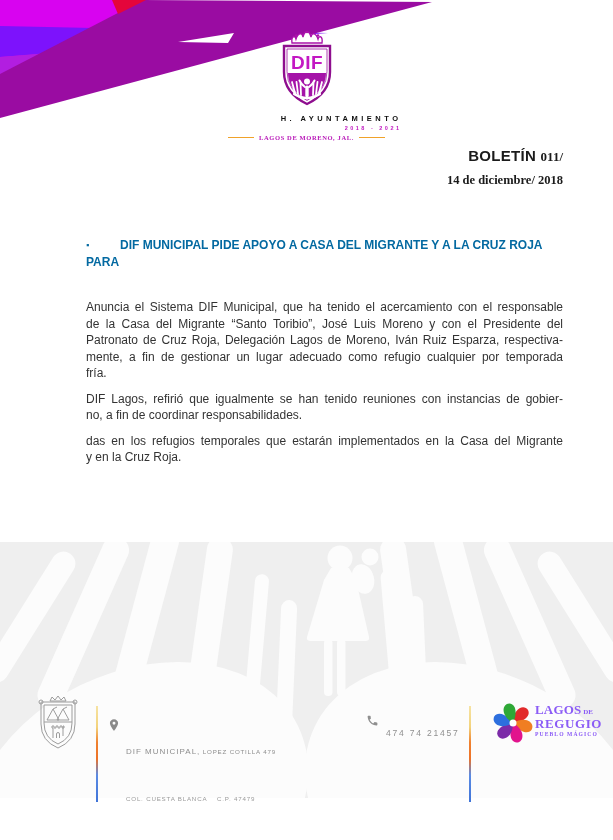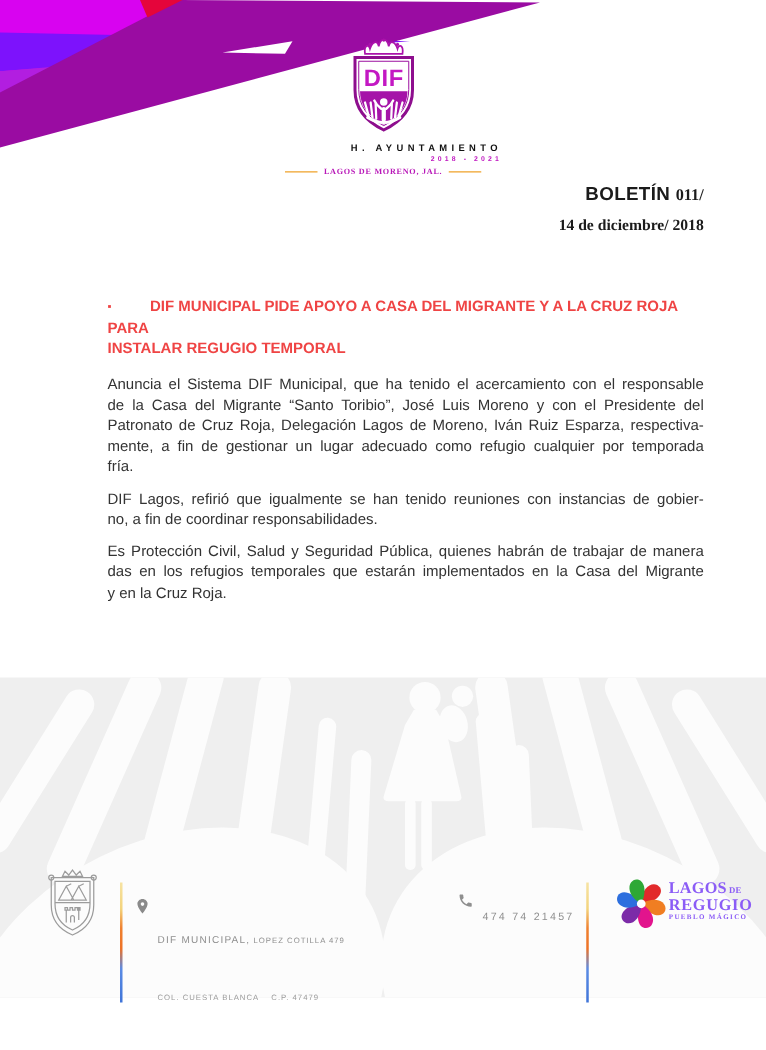--- a/index.html
+++ b/index.html
@@ -20,21 +20,21 @@
   .muni{font-family:"Liberation Serif",serif;font-size:6.5px;font-weight:bold;letter-spacing:0.6px;color:#B818B8;}
 
   
   .bulletin{position:absolute;right:50px;top:147px;text-align:right;}
   .blabel{font-size:15px;font-weight:bold;letter-spacing:0.3px;color:#1b1b1b;}
   .bnum{font-family:"Liberation Serif",serif;font-size:13px;font-weight:bold;color:#1b1b1b;}
   .bdate{margin-top:8px;font-family:"Liberation Serif",serif;font-size:12.5px;font-weight:bold;color:#1b1b1b;}
 
   
   .headline{position:absolute;left:86px;top:237px;width:477px;font-size:12px;font-weight:bold;
-            color:#ef4444;line-height:16.5px;}
+            color:#0369a1;line-height:16.5px;}
   .bullet{display:inline-block;width:34px;font-size:9px;vertical-align:1px;}
 
   
   .bodytext{position:absolute;left:86px;top:299px;width:477px;font-size:12px;line-height:16.5px;color:#333;}
   .para{margin:0 0 9px 0;}
   .line{text-align:justify;text-align-last:justify;white-space:normal;}
   .line.last{text-align:left;text-align-last:left;}
 
   
   .watermark{position:absolute;left:0;top:542px;width:613px;height:256px;background:#EFEFEF;overflow:hidden;}
@@ -100,37 +100,35 @@
   <div class="bulletin">
     <div>
       <span class="blabel">BOLETÍN</span>
       <span class="bnum">011/</span>
     </div>
     <div class="bdate">14 de diciembre/ 2018</div>
   </div>
 
   <div class="headline">
     <div><span class="bullet">▪</span><span>DIF MUNICIPAL PIDE APOYO A CASA DEL MIGRANTE Y A LA CRUZ ROJA PARA</span></div>
-    <div>INSTALAR REGUGIO TEMPORAL</div>
   </div>
 
   <div class="bodytext">
       <div class="para">
         <div class="line">Anuncia el Sistema DIF Municipal, que ha tenido el acercamiento con el responsable</div>
         <div class="line">de la Casa del Migrante “Santo Toribio”, José Luis Moreno y con el Presidente del</div>
         <div class="line">Patronato de Cruz Roja, Delegación Lagos de Moreno, Iván Ruiz Esparza, respectiva-</div>
         <div class="line">mente, a fin de gestionar un lugar adecuado como refugio cualquier por temporada</div>
         <div class="line last">fría.</div>
       </div>
       <div class="para">
         <div class="line">DIF Lagos, refirió que igualmente se han tenido reuniones con instancias de gobier-</div>
         <div class="line last">no, a fin de coordinar responsabilidades.</div>
       </div>
       <div class="para">
-        <div class="line">Es Protección Civil, Salud y Seguridad Pública, quienes habrán de trabajar de manera</div>
         <div class="line">das en los refugios temporales que estarán implementados en la Casa del Migrante</div>
         <div class="line last">y en la Cruz Roja.</div>
       </div>
     </div>
 
   <div class="watermark">
     <svg width="613" height="256" viewBox="0 0 613 256">
       <g fill="#FCFCFC">
 
         <rect x="18" y="0" width="24" height="150" rx="12" transform="rotate(32 30 75)"></rect>

